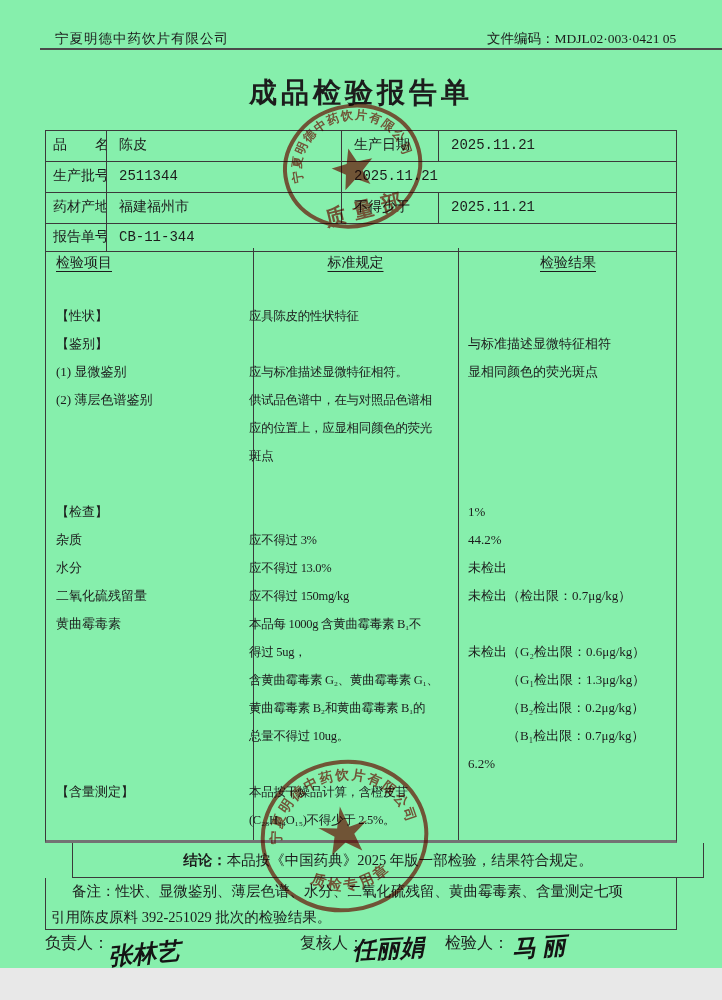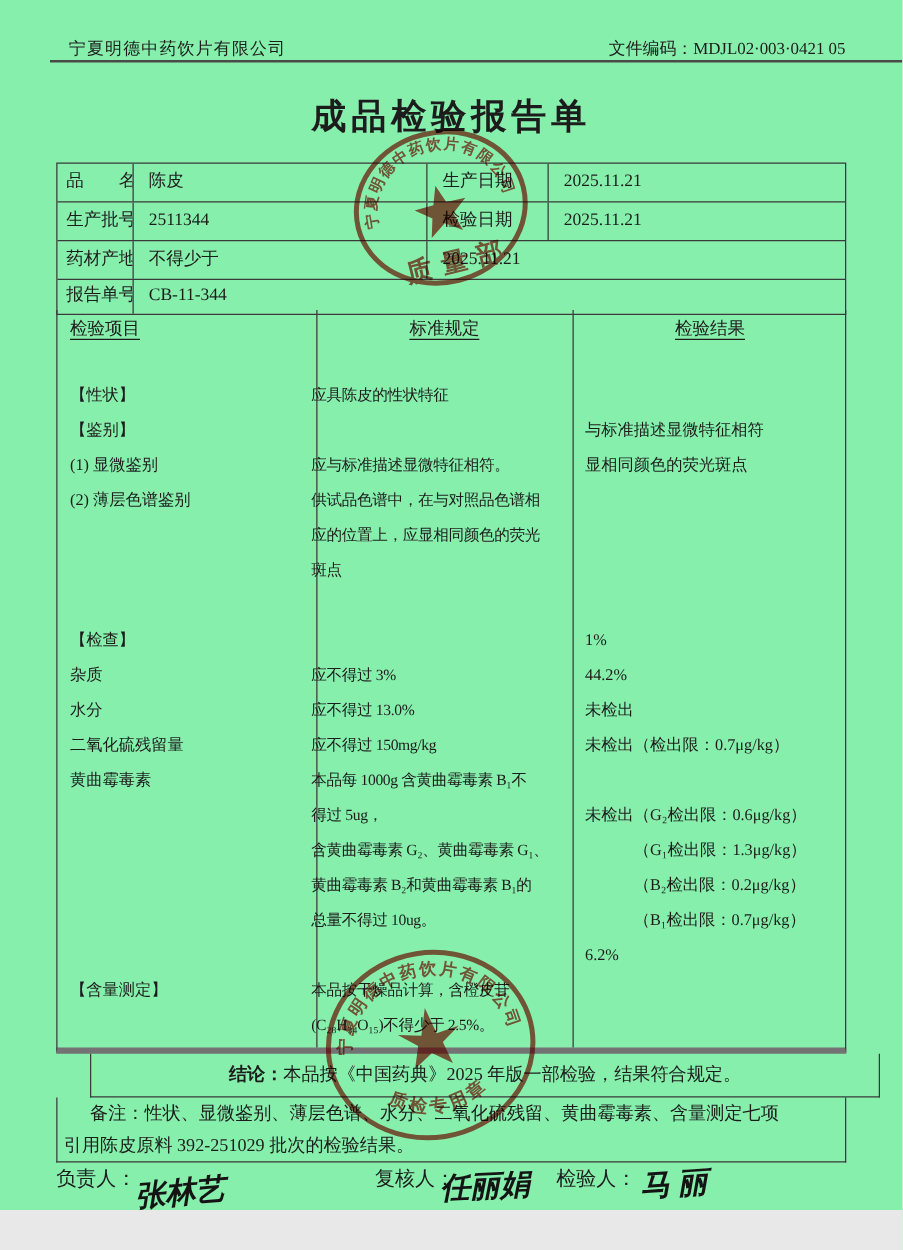--- a/index.html
+++ b/index.html
@@ -9,30 +9,30 @@
 
   
   .company{left:55px;top:30px;font-size:13.5px;letter-spacing:1px;}
   .doccode{left:487px;top:30px;font-size:13.5px;white-space:nowrap;}
   .head-rule{left:40px;top:48px;width:682px;height:2px;background:#4a4a4a;}
 
   
   .title{left:0;top:74px;width:100%;text-align:center;font-size:28px;font-weight:bold;letter-spacing:4px;}
 
   
-  .info-table{left:45px;top:130px;width:632px;border:1px solid #3a3a3a;box-sizing:border-box;}
+  .info-table{left:45px;top:130px;width:632px;border:1px solid #3a3a3a;box-sizing:border-box;font-family:Liberation Mono, monospace;}
   .irow{display:grid;grid-template-columns:60px 235px 97px 1fr;height:30px;border-top:1px solid #3a3a3a;}
   .irow.first{border-top:none;}
   .irow.merged{grid-template-columns:60px 1fr;height:27px;}
   .icell{line-height:29px;font-size:14px;padding-left:7px;white-space:pre;overflow:hidden;}
   .icell.v{border-left:1px solid #3a3a3a;padding-left:12px;}
   .irow.merged .icell{line-height:26px;}
 
   
-  .main-table{left:45px;top:248px;width:632px;height:595px;border-left:1px solid #3a3a3a;border-right:1px solid #3a3a3a;border-bottom:5px solid #737373;box-sizing:border-box;}
+  .main-table{left:45px;top:248px;width:632px;height:595px;border-left:1px solid #3a3a3a;border-right:1px solid #3a3a3a;border-bottom:3px solid #737373;box-sizing:border-box;}
   .vline{position:absolute;top:0;width:1px;height:100%;background:#3a3a3a;}
   .v1{left:207px;} .v2{left:412px;}
   .th{position:absolute;top:6px;font-size:14px;text-decoration:underline;text-underline-offset:4px;}
   .th1{left:10px;}
   .th2{left:207px;width:205px;text-align:center;}
   .th3{left:412px;width:220px;text-align:center;}
   .stack{position:absolute;top:54px;}
   .s1{left:10px;width:190px;}
   .s2{left:203px;width:200px;}
   .s3{left:422px;width:205px;}
@@ -74,25 +74,25 @@
   <div class="abs info-table">
     <div class="irow first">
       <div class="icell">品　　名</div>
       <div class="icell v">陈皮</div>
       <div class="icell v">生产日期</div>
       <div class="icell v">2025.11.21</div>
     </div>
     <div class="irow">
       <div class="icell">生产批号</div>
       <div class="icell v">2511344</div>
-      <div class="icell v">检验日期</div>
       <div class="icell v">2025.11.21</div>
     </div>
     <div class="irow">
       <div class="icell">药材产地</div>
+      <div class="icell v">福建福州市</div>
       <div class="icell v">不得少于</div>
       <div class="icell v">2025.11.21</div>
     </div>
     <div class="irow merged">
       <div class="icell">报告单号</div>
       <div class="icell v">CB-11-344</div>
     </div>
   </div>
 
   <div class="abs main-table">

